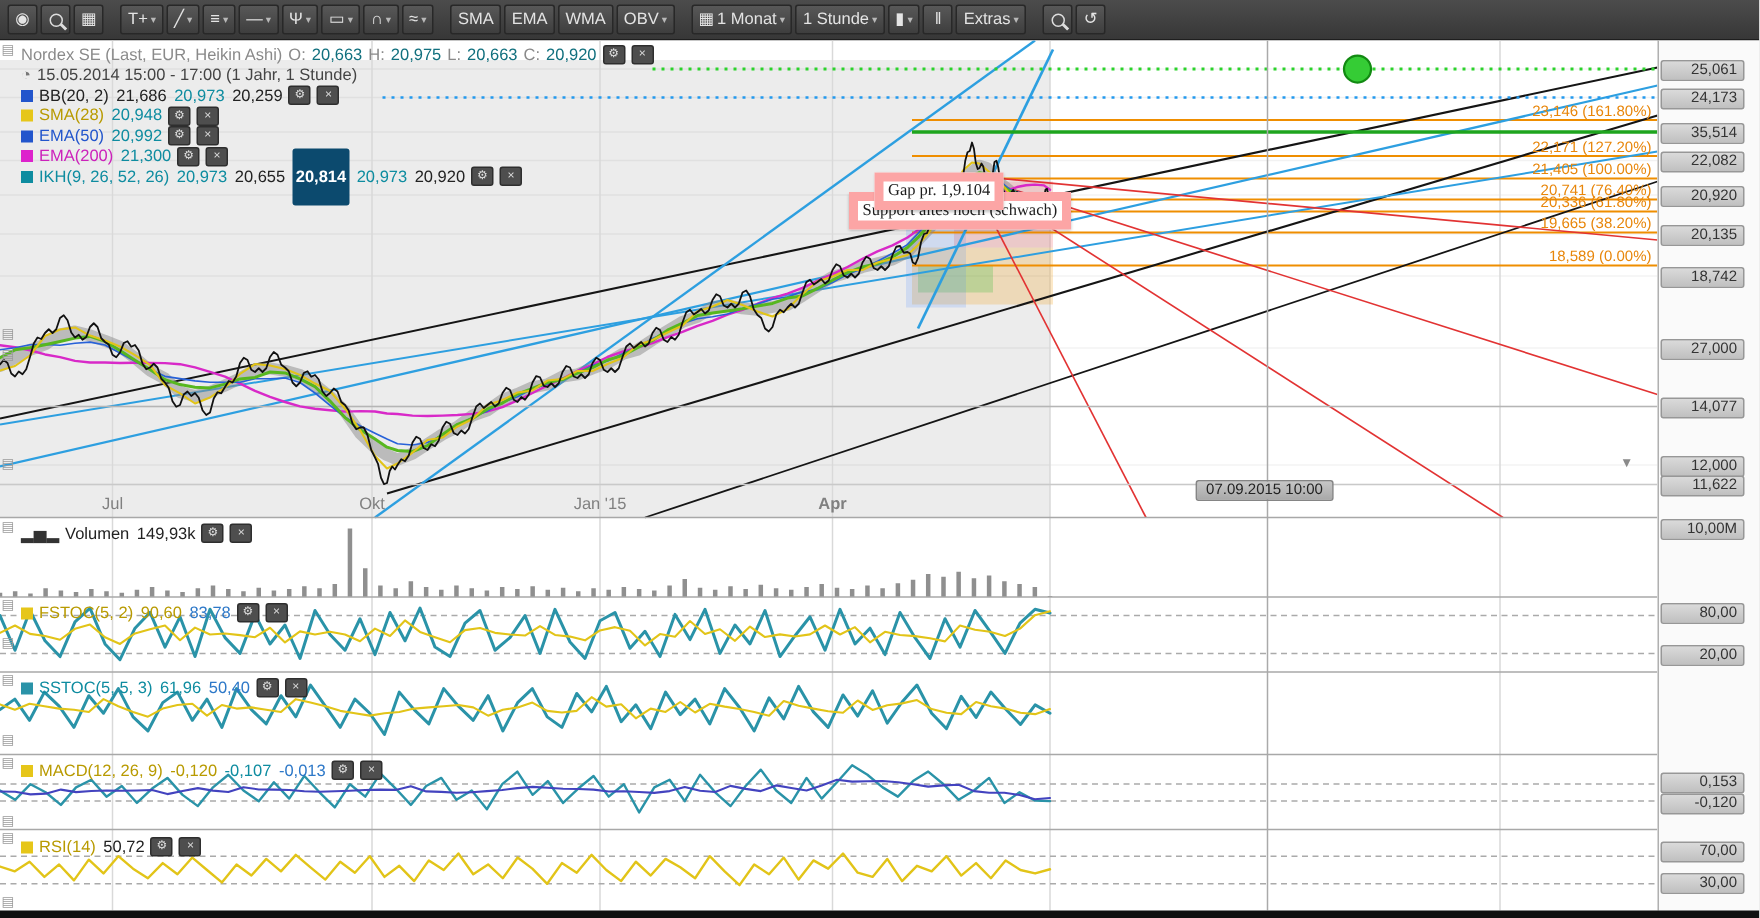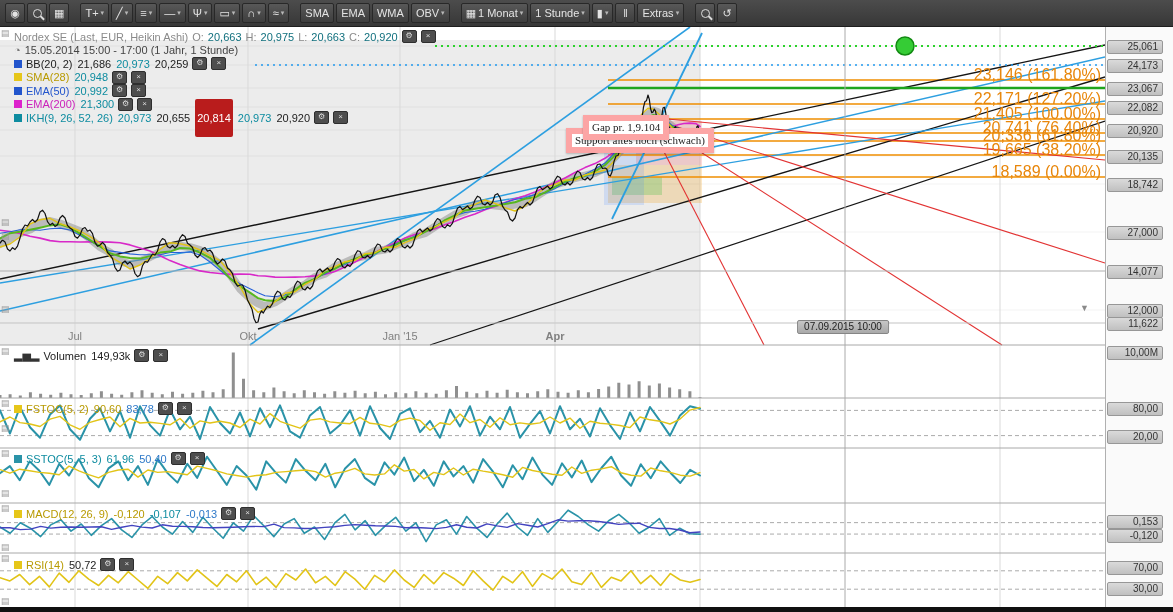--- a/index.html
+++ b/index.html
@@ -26,21 +26,21 @@
   #axis{position:absolute;left:1105px;top:27px;width:68px;height:580px;background:#fafafa;
         border-left:1px solid #b0b0b0;box-sizing:border-box;}
   .lrow{display:flex;align-items:center;gap:4px;height:13px;font-size:11px;white-space:nowrap;position:absolute;}
   .sw{width:8px;height:8px;display:inline-block;flex:none;}
   .mini{width:13px;height:11px;background:#4e4e4e;border:1px solid #2e2e2e;border-radius:2px;color:#ddd;
         font-size:8px;line-height:10px;text-align:center;display:inline-block;cursor:pointer;flex:none;}
   .val{margin-left:1px;}
   .tag{position:absolute;left:1px;min-width:56px;text-align:right;
        background:linear-gradient(#dadada,#c0c0c0);border:1px solid #979797;border-radius:2px;
        color:#333;font-size:10px;line-height:12px;padding:0 4px 0 2px;box-sizing:border-box;}
-  .fiblabel{position:absolute;right:4px;color:#e8860a;font-size:16px;line-height:11px;}
+  .fiblabel{position:absolute;right:4px;color:#e8860a;font-size:10px;line-height:11px;}
   .xlabel{position:absolute;color:#808080;font-size:11px;transform:translateX(-50%);}
   .anno{position:absolute;background:#fff;border:6px solid #fca5a5;font-size:11px;line-height:13px;
         padding:0 3px;color:#1d1d1d;white-space:nowrap;box-shadow:0 1px 2px rgba(0,0,0,.25);font-family:Liberation Serif, serif;}
   .xhair-label{position:absolute;transform:translateX(-50%);background:linear-gradient(#c6c6c6,#a9a9a9);
         border:1px solid #858585;font-size:10px;line-height:12px;padding:0 6px;color:#222;
         white-space:nowrap;border-radius:2px;}
   .lefticon{position:absolute;left:1px;color:#9a9a9a;font-size:9px;line-height:9px;cursor:pointer;}
   .tri{position:absolute;color:#8a8a8a;font-size:9px;}
   .bottombar{position:absolute;left:0;top:607px;width:1173px;height:5px;background:#101010;}
 </style>
@@ -265,21 +265,21 @@
         <span style="color: rgb(204, 34, 187);">EMA(200)</span>
         <span class="val" style="color: rgb(14, 140, 160);">21,300</span>
         <span class="mini">⚙</span>
         <span class="mini">×</span>
       </div>
       <div class="lrow" style="left: 14px; top: 84px;">
         <span class="sw" style="background: rgb(14, 140, 160);"></span>
         <span style="color: rgb(14, 140, 160);">IKH(9, 26, 52, 26)</span>
         <span class="val" style="color: rgb(14, 140, 160);">20,973</span>
         <span class="val" style="color: rgb(34, 34, 34);">20,655</span>
-        <span class="val chipval" style="color: rgb(255, 255, 255); background: #b91c1c; border-radius: 2px; padding: 13px 2px;">20,814</span>
+        <span class="val chipval" style="color: rgb(255, 255, 255); background: #0c4a6e; border-radius: 2px; padding: 13px 2px; font-weight: bold;">20,814</span>
         <span class="val" style="color: rgb(14, 140, 160);">20,973</span>
         <span class="val" style="color: rgb(34, 34, 34);">20,920</span>
         <span class="mini">⚙</span>
         <span class="mini">×</span>
       </div>
       <div class="lrow" style="left: 14px; top: 322px;">
         <span style="color: rgb(51, 51, 51);">▂▅▂</span>
         <span style="color: rgb(34, 34, 34);">Volumen</span>
         <span class="val" style="color: rgb(34, 34, 34);">149,93k</span>
         <span class="mini">⚙</span>
@@ -340,21 +340,21 @@
       <span class="lefticon" style="top: 477px;">▤</span>
       <span class="lefticon" style="top: 516px;">▤</span>
       <span class="lefticon" style="top: 527px;">▤</span>
       <span class="lefticon" style="top: 570px;">▤</span>
       <span class="tri" style="left: 1080px; top: 276px;">▼</span>
     </div>
 
   <div id="axis">
       <div class="tag" style="top: 13px;">25,061</div>
       <div class="tag" style="top: 32px;">24,173</div>
-      <div class="tag" style="top: 55px;">23,067</div>
+      <div class="tag" style="top: 55px;">35,514</div>
       <div class="tag" style="top: 74px;">22,082</div>
       <div class="tag" style="top: 97px;">20,920</div>
       <div class="tag" style="top: 123px;">20,135</div>
       <div class="tag" style="top: 151px;">18,742</div>
       <div class="tag" style="top: 199px;">27,000</div>
       <div class="tag" style="top: 238px;">14,077</div>
       <div class="tag" style="top: 277px;">12,000</div>
       <div class="tag" style="top: 290px;">11,622</div>
       <div class="tag" style="top: 319px;">10,00M</div>
       <div class="tag" style="top: 375px;">80,00</div>

